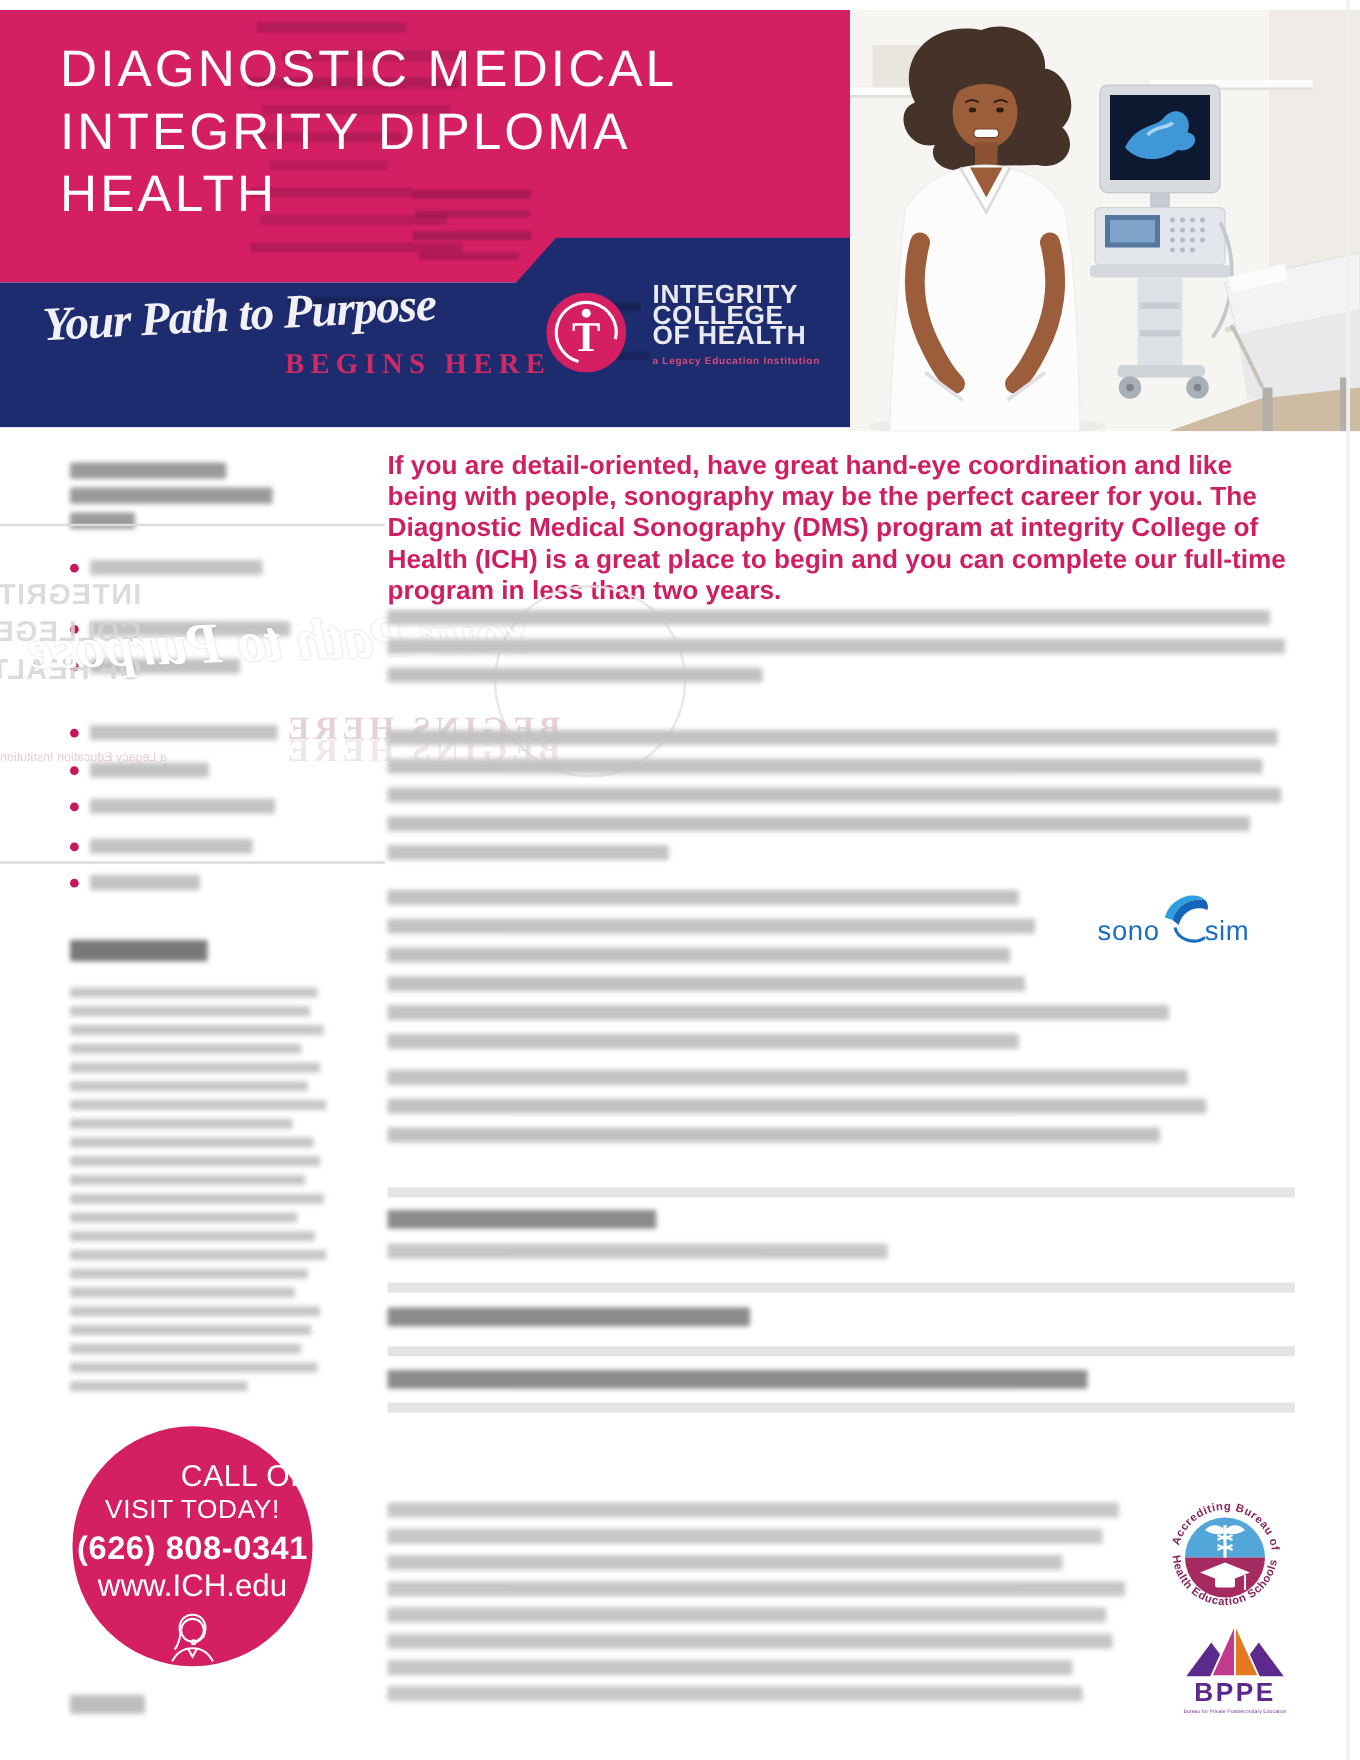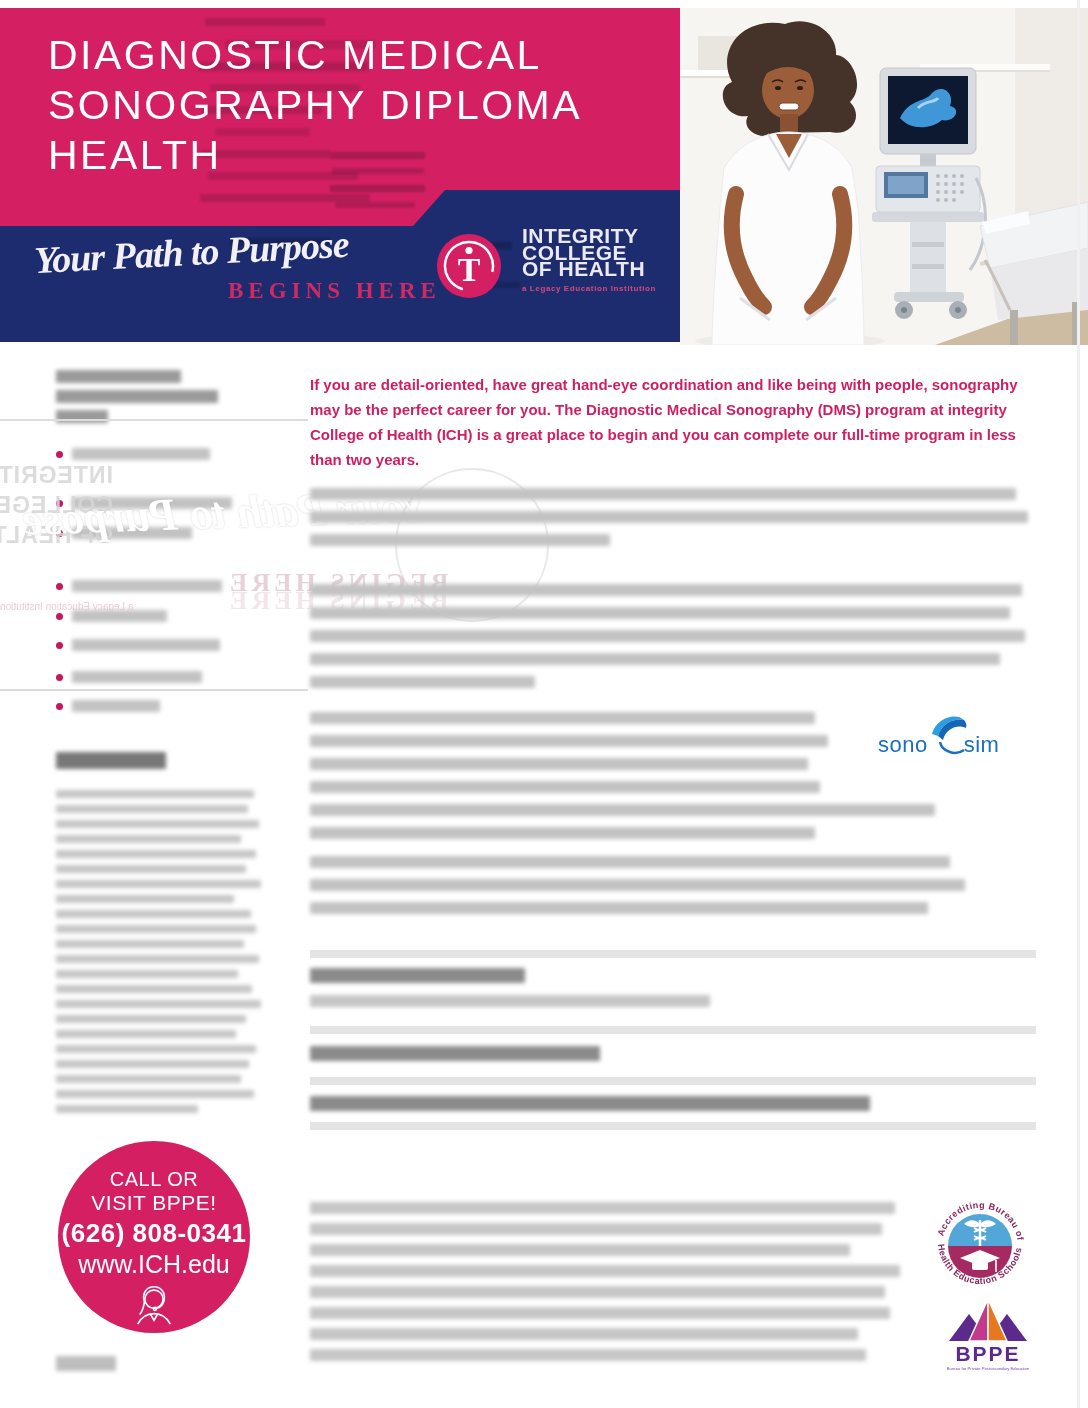--- a/index.html
+++ b/index.html
@@ -21,21 +21,21 @@
          line-height:16.5px;letter-spacing:.5px;}
   .ich-tag{margin-top:3px;color:#d54a78;font-size:8px;font-weight:bold;letter-spacing:.6px;}
 
   .photo{position:absolute;left:680px;top:8px;width:408px;height:337px;overflow:hidden;background:#f6f4f1;}
 
   
   .g{position:absolute;background:#2b1020;filter:blur(1px);border-radius:1px;}
   .gn{position:absolute;background:rgba(8,10,34,.9);filter:blur(1px);}
 
   
-  .intro{position:absolute;left:310px;top:372px;width:730px;color:#cf1f63;font-size:15px;
+  .intro{position:absolute;left:310px;top:360px;width:730px;color:#cf1f63;font-size:21px;
          line-height:25px;font-weight:bold;}
 
   .abs{position:absolute;}
   .rbar{background:#c2c2c2;filter:blur(2px);border-radius:1px;}
   .p-body .rbar{height:12px;margin-bottom:11px;}
   .s-head .rbar{height:13px;margin-bottom:7px;background:#9a9a9a;}
   .s-para .rbar{height:8px;margin-bottom:7px;background:#c6c6c6;}
   .s-why .rbar{height:17px;background:#787878;}
   .d-label .rbar{height:15px;background:#8b8b8b;}
   .d-value .rbar{height:12px;background:#c6c6c6;}
@@ -49,21 +49,21 @@
   .accred-h{position:absolute;left:310px;top:1156px;color:#cf1f63;font-size:22px;font-weight:bold;}
 
   
   .sonosim{position:absolute;left:878px;top:712px;display:flex;align-items:flex-end;color:#1a6fc0;
            font-size:22px;letter-spacing:.5px;}
   .sonosim .swoosh{margin:0 -4px -2px -2px;}
 
   
   .cta{position:absolute;left:58px;top:1141px;width:192px;height:192px;border-radius:50%;
        background:#d41f63;color:#fff;text-align:center;}
-  .cta .l1{padding-top:27px;font-size:20px;letter-spacing:.5px;}
+  .cta .l1{padding-top:27px;font-size:24px;letter-spacing:.5px;text-align:right;}
   .cta .l2{font-size:21px;letter-spacing:.5px;}
   .cta .ph{font-size:26px;font-weight:bold;margin-top:3px;letter-spacing:.5px;}
   .cta .web{font-size:25px;margin-top:1px;}
   .cta svg{margin-top:2px;}
 
   
   .ghost-int{position:absolute;left:-26px;top:460px;color:#d6d6d6;font-size:23px;font-weight:bold;
       line-height:30px;transform:scaleX(-1);opacity:.85;letter-spacing:1px;}
   .ghost-leg{position:absolute;left:0;top:601px;color:#e2bfce;font-size:10px;transform:scaleX(-1);opacity:.8;}
   .ghost-script{position:absolute;left:22px;top:486px;font-family:"Liberation Serif",serif;font-style:italic;
@@ -93,21 +93,21 @@
     <div class="g" style="left:200px;top:142px;width:130px;height:8px;opacity:.18"></div>
     <div class="g" style="left:208px;top:164px;width:150px;height:8px;opacity:.16"></div>
     <div class="g" style="left:200px;top:186px;width:170px;height:8px;opacity:.18"></div>
     <div class="g" style="left:330px;top:144px;width:95px;height:7px;opacity:.25"></div>
     <div class="g" style="left:332px;top:160px;width:92px;height:6px;opacity:.20"></div>
     <div class="g" style="left:330px;top:177px;width:95px;height:7px;opacity:.25"></div>
     <div class="g" style="left:335px;top:194px;width:80px;height:6px;opacity:.20"></div>
 
     <div class="title">
       <div>DIAGNOSTIC MEDICAL</div>
-      <div>SONOGRAPHY DIPLOMA</div>
+      <div>INTEGRITY DIPLOMA</div>
       <div>HEALTH</div>
     </div>
   </div>
 
   <div class="banner-navy">
     <div class="gn" style="left:205px;top:28px;width:120px;height:7px;opacity:.35"></div>
     <div class="gn" style="left:230px;top:48px;width:100px;height:7px;opacity:.3"></div>
     <div class="gn" style="left:452px;top:52px;width:60px;height:7px;opacity:.3"></div>
     <div class="gn" style="left:470px;top:92px;width:50px;height:6px;opacity:.25"></div>
 
@@ -369,21 +369,21 @@
     <polygon points="27,17 7,44 47,44" fill="#5b2a8c"></polygon>
     <polygon points="65,17 45,44 85,44" fill="#5b2a8c"></polygon>
     <polygon points="46,2 27,44 46,44" fill="#c13a8c" stroke="#ffffff" stroke-width="1.5"></polygon>
     <polygon points="46,2 46,44 65,44" fill="#e5791f" stroke="#ffffff" stroke-width="1.5"></polygon>
     <text x="46" y="64" text-anchor="middle" font-size="21" font-weight="bold" fill="#5b2a8c" letter-spacing="2">BPPE</text>
     <text x="46" y="73" text-anchor="middle" font-size="4.2" fill="#7a3fa0">Bureau for Private Postsecondary Education</text>
   </svg>
 
   <div class="cta">
     <div class="l1">CALL OR</div>
-    <div class="l2">VISIT BPPE!</div>
+    <div class="l2">VISIT TODAY!</div>
     <div class="ph">(626) 808-0341</div>
     <div class="web">www.ICH.edu</div>
     <svg width="46" height="46" viewBox="0 0 48 48" fill="none" stroke="#ffffff" stroke-width="1.7">
       <circle cx="24" cy="19" r="9.5"></circle>
       <path d="M14,22 C11,12 17,6 24,6 C31,6 37,12 34,22"></path>
       <path d="M14,22 C13,28 12,32 9,35"></path>
       <path d="M34,18 C35,24 31,28 26,29"></path>
       <circle cx="25" cy="29" r="1.6"></circle>
       <path d="M7,45 C11,37 17,34 24,34 C31,34 37,37 41,45"></path>
       <path d="M20,34 L24,41 L28,34"></path>

